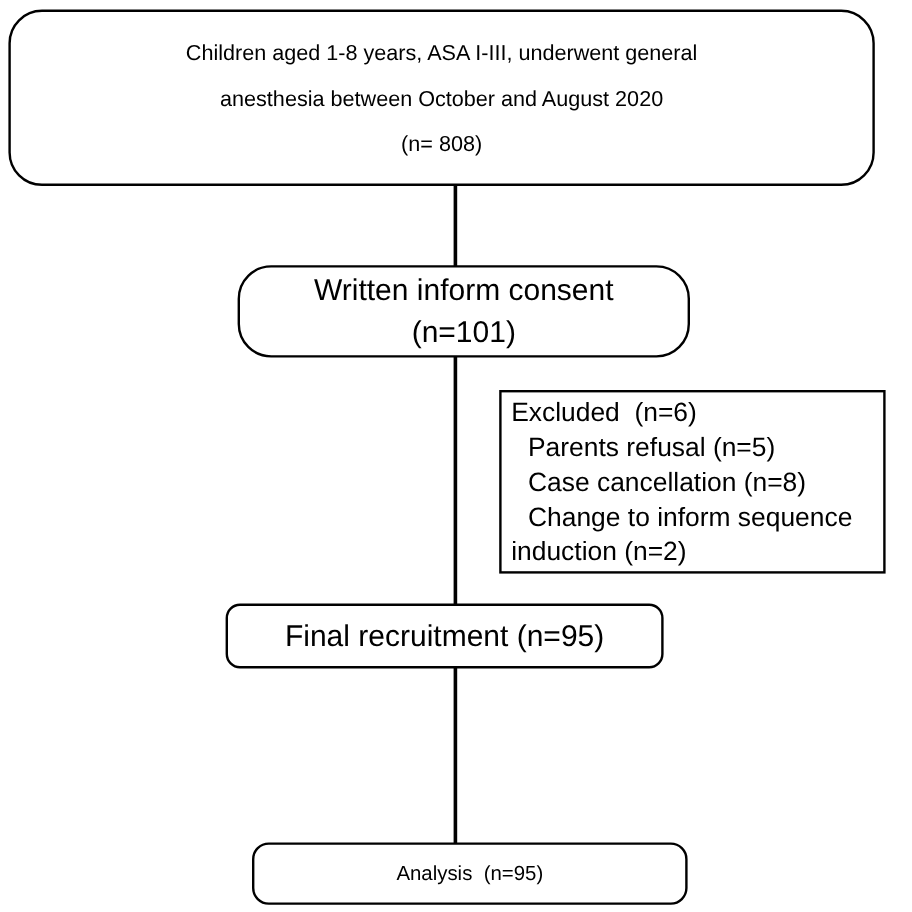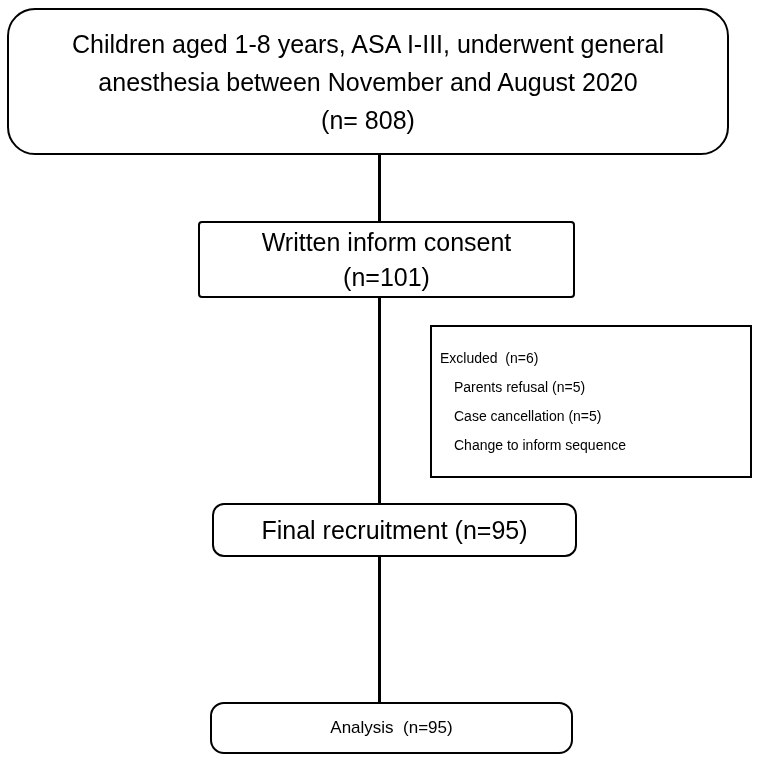--- a/index.html
+++ b/index.html
@@ -34,53 +34,53 @@
     position: absolute;
     width: 3px;
     background: #000000;
     z-index: 1;
   }
   
   #box-population {
     left: 7px; top: 8px;
     width: 722px; height: 147px;
     border-radius: 28px;
-    font-size: 25px;
+    font-size: 18px;
     line-height: 38px;
   }
   
   #box-consent {
     left: 198px; top: 221px;
     width: 377px; height: 77px;
-    border-radius: 4px;
+    border-radius: 28px;
     font-size: 25px;
     line-height: 35px;
   }
   
   #box-excluded {
-    left: 430px; top: 325px;
+    left: 416px; top: 325px;
     width: 322px; height: 153px;
     border: 2px solid #000000;
     border-radius: 0;
-    font-size: 14px;
+    font-size: 22px;
     line-height: 29px;
     justify-content: center;
     align-items: stretch;
     padding: 4px 8px;
   }
   #box-excluded .txt {
     text-align: left;
     white-space: pre;
   }
   #box-excluded .indent {
     padding-left: 14px;
   }
   
   #box-final {
-    left: 212px; top: 503px;
+    left: 188px; top: 503px;
     width: 365px; height: 54px;
     border-radius: 12px;
     font-size: 25px;
   }
   
   #box-analysis {
     left: 210px; top: 702px;
     width: 363px; height: 52px;
     border-radius: 14px;
     font-size: 17px;
@@ -93,34 +93,35 @@
 <body>
 
 <div id="canvas">
 
   <div class="connector" id="connector-1"></div>
   <div class="connector" id="connector-2"></div>
   <div class="connector" id="connector-3"></div>
 
   <div class="box" id="box-population">
     <div class="txt">Children aged 1-8 years, ASA I-III, underwent general</div>
-    <div class="txt">anesthesia between November and August 2020</div>
+    <div class="txt">anesthesia between October and August 2020</div>
     <div class="txt">(n= 808)</div>
   </div>
 
   <div class="box" id="box-consent">
     <div class="txt">Written inform consent</div>
     <div class="txt">(n=101)</div>
   </div>
 
   <div class="box" id="box-excluded">
     <div class="txt">Excluded  (n=6)</div>
     <div class="txt indent">Parents refusal (n=5)</div>
-    <div class="txt indent">Case cancellation (n=5)</div>
+    <div class="txt indent">Case cancellation (n=8)</div>
     <div class="txt indent">Change to inform sequence</div>
+    <div class="txt">induction (n=2)</div>
   </div>
 
   <div class="box" id="box-final">
     <div class="txt">Final recruitment (n=95)</div>
   </div>
 
   <div class="box" id="box-analysis">
     <div class="txt">Analysis  (n=95)</div>
   </div>
 

